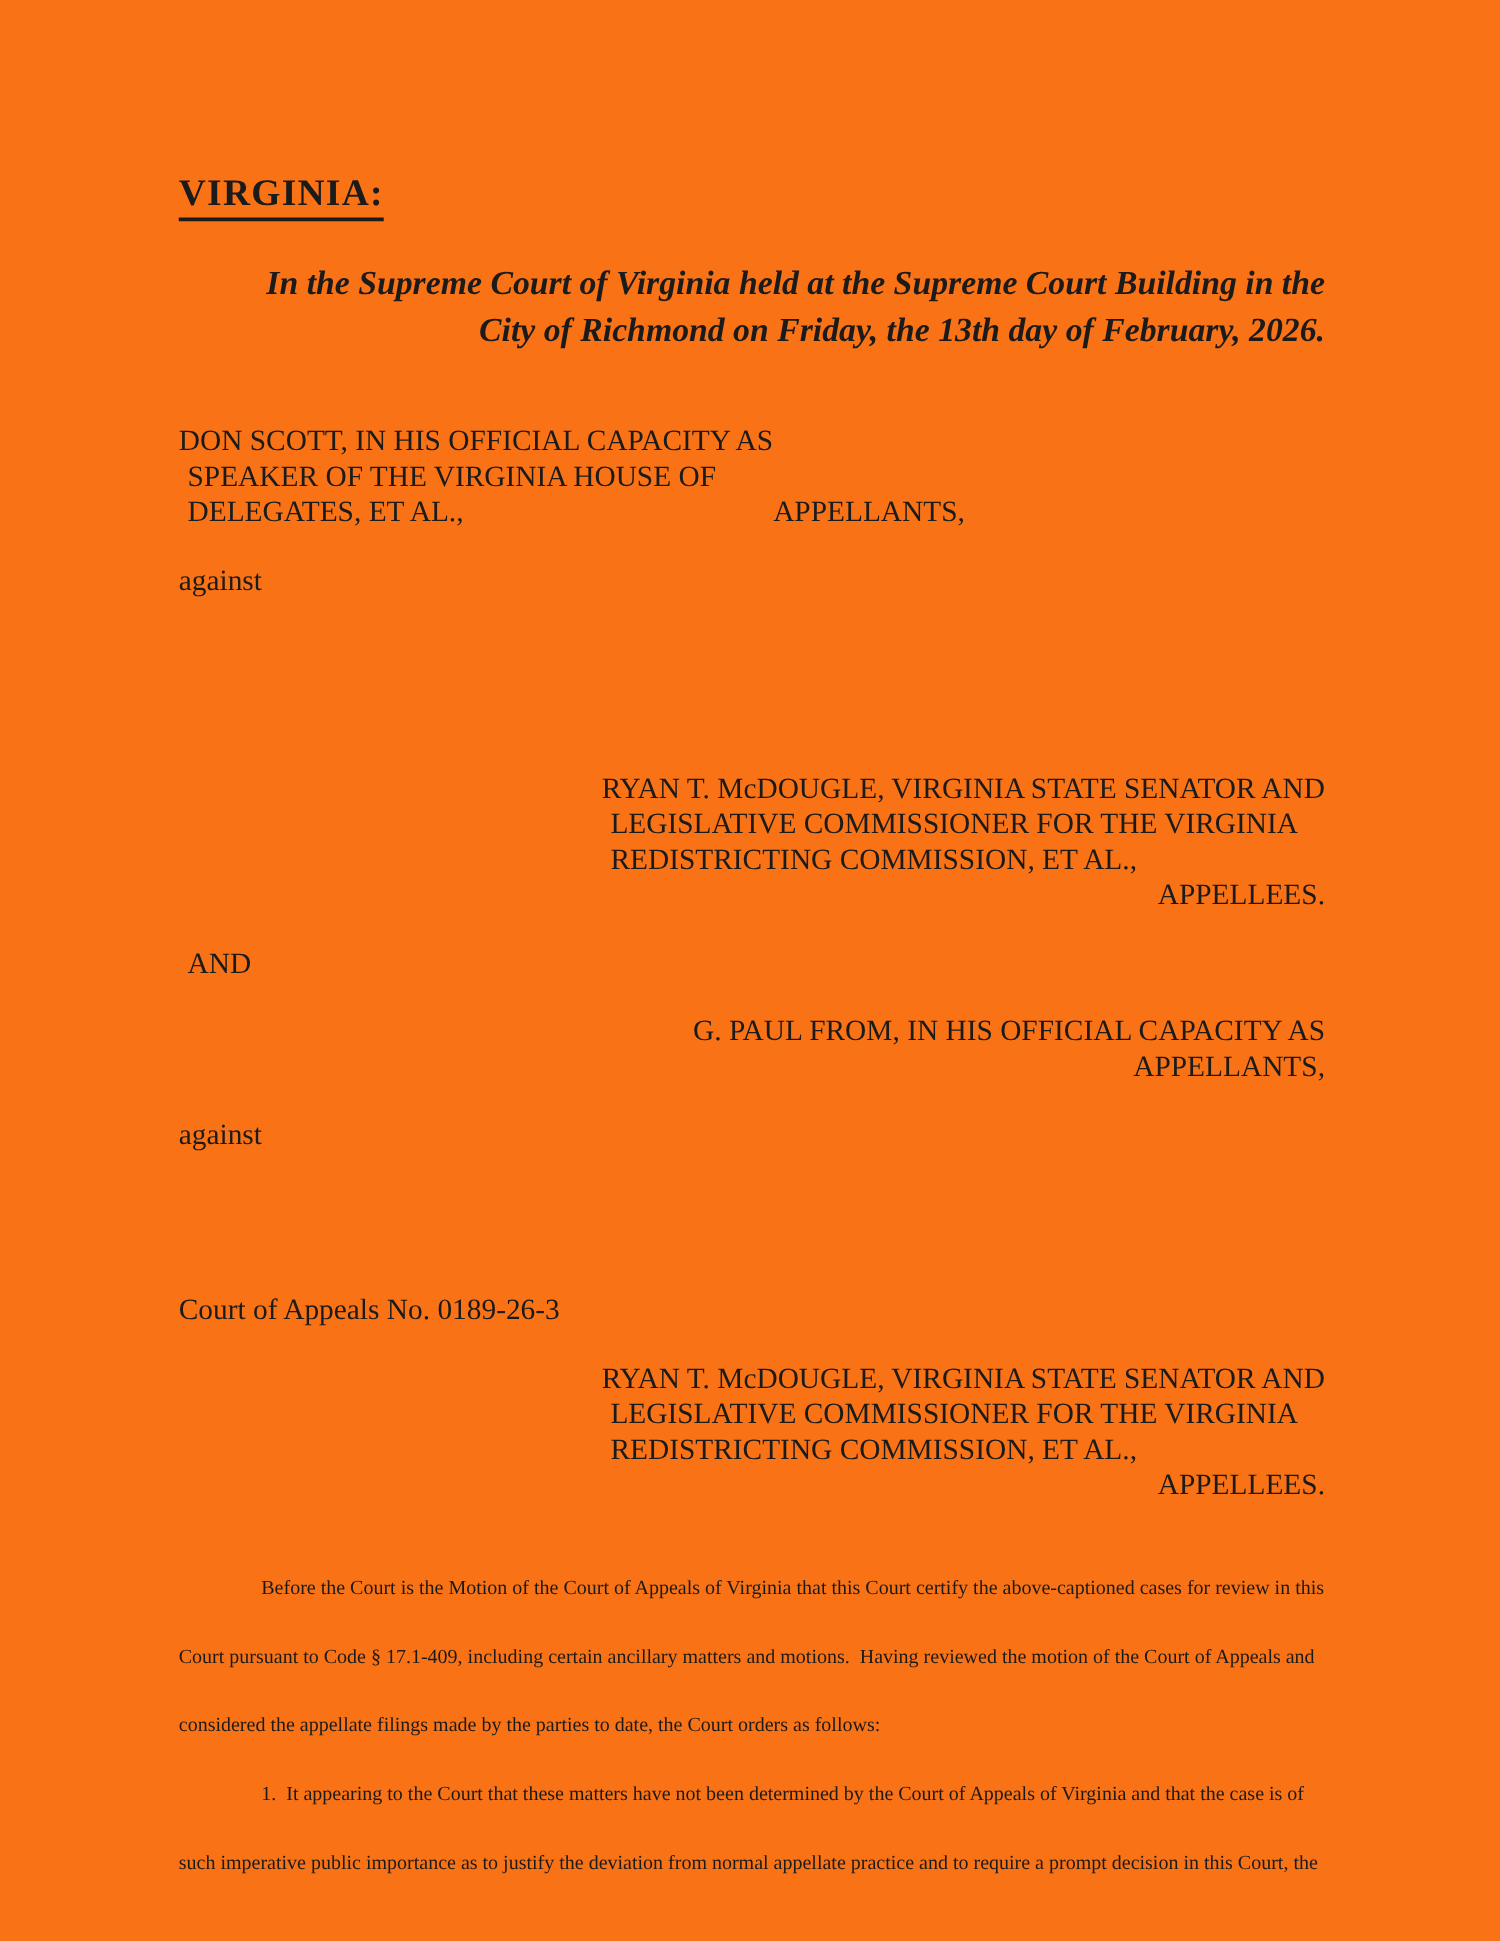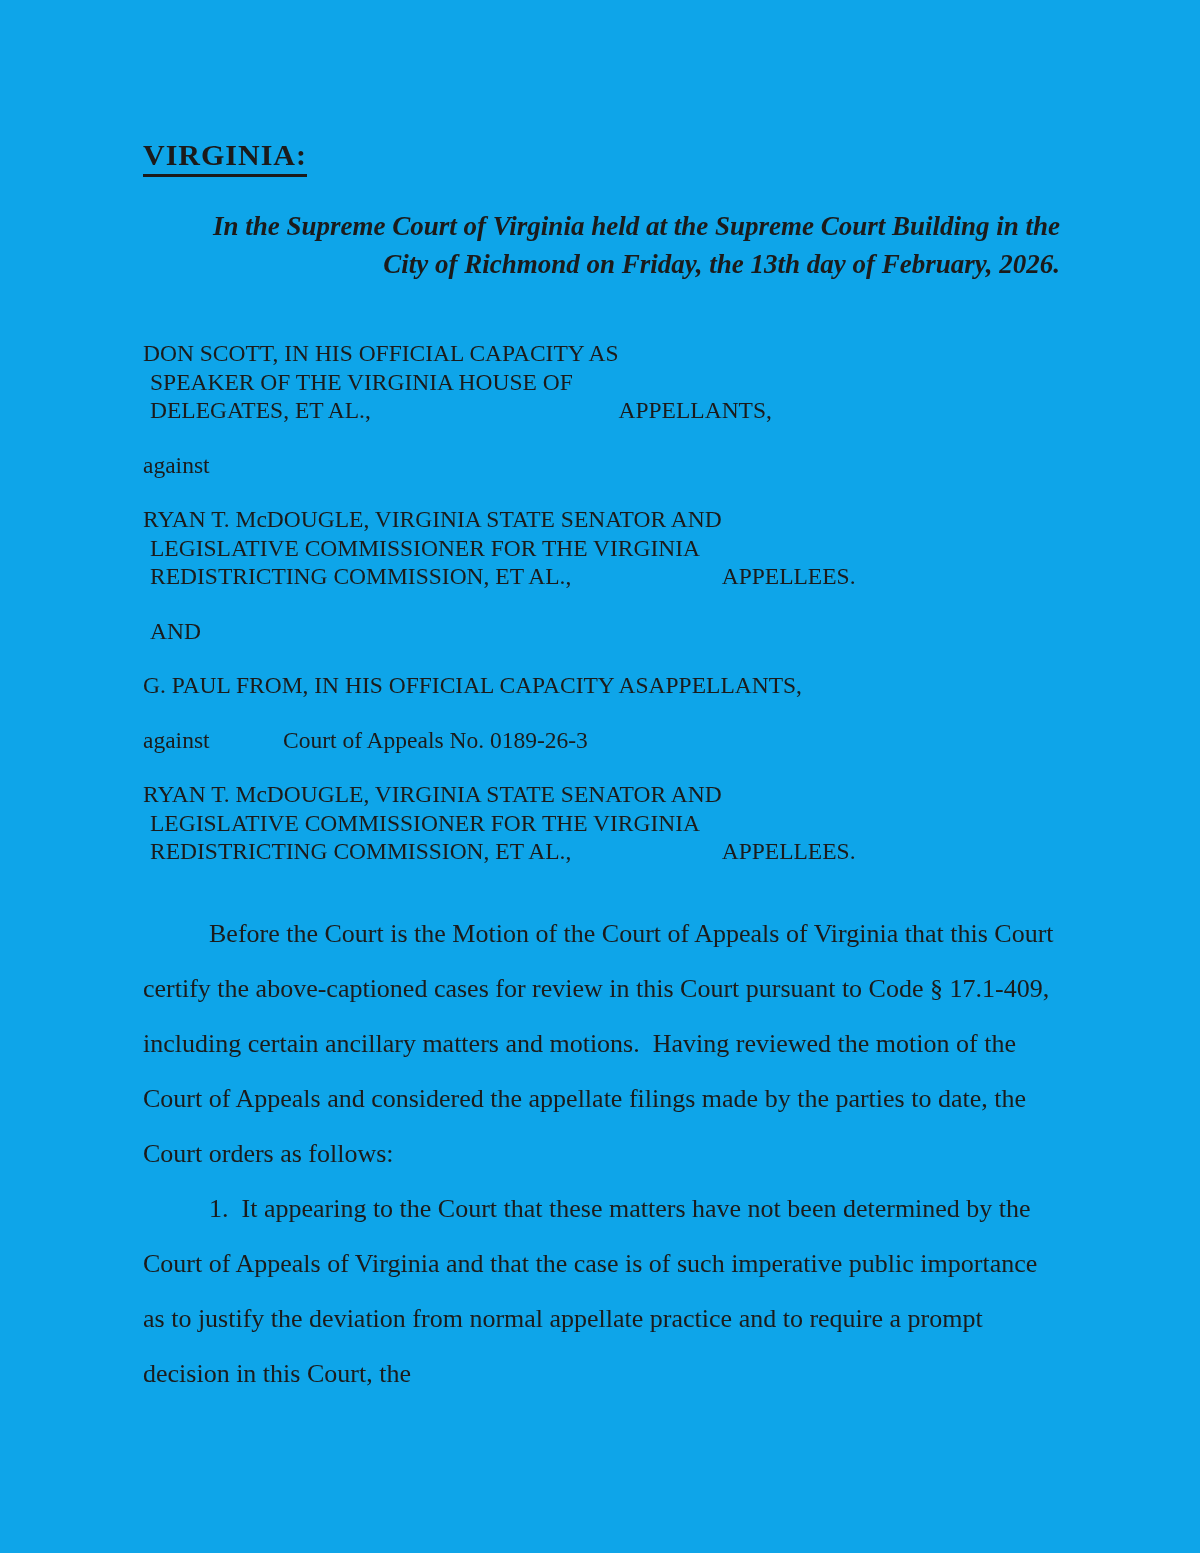--- a/index.html
+++ b/index.html
@@ -5,21 +5,21 @@
   html, body {
     margin: 0;
     padding: 0;
     background: #ffffff;
   }
   .page {
     position: relative;
     width: 1200px;
     height: 1553px;
     margin: 0 auto;
-    background: #0ea5e9;
+    background: #f97316;
     box-sizing: border-box;
     padding: 138px 140px 40px 143px;
     font-family: "Liberation Serif", serif;
     color: #1b1b1b;
     overflow: hidden;
   }
 
   
   .heading {
     margin: 0;
@@ -54,21 +54,21 @@
     justify-content: flex-start;
     align-items: flex-end;
   }
   .party-lines div.cont {
     padding-left: 7px;
   }
   .party-label {
     white-space: nowrap;
   }
   .first-caption { margin-top: 56px; }
-  .gap-block { margin-top: 26px; }
+  .gap-block { margin-top: 26px; flex-direction: column; }
 
   .against-row {
     display: flex;
   }
   .against-label {
     width: 140px;
     flex: 0 0 140px;
   }
 
   .conjunction {
@@ -82,21 +82,21 @@
     font-size: 23.5px;
     line-height: 28.5px;
   }
 
   
   .order-body {
     margin-top: 40px;
   }
   .order-body p {
     margin: 0;
-    font-size: 26px;
+    font-size: 16px;
     line-height: 55px;
     text-indent: 66px;
     white-space: pre-wrap;
   }
 </style>
 </head>
 <body>
 
 <div class="page">
 

